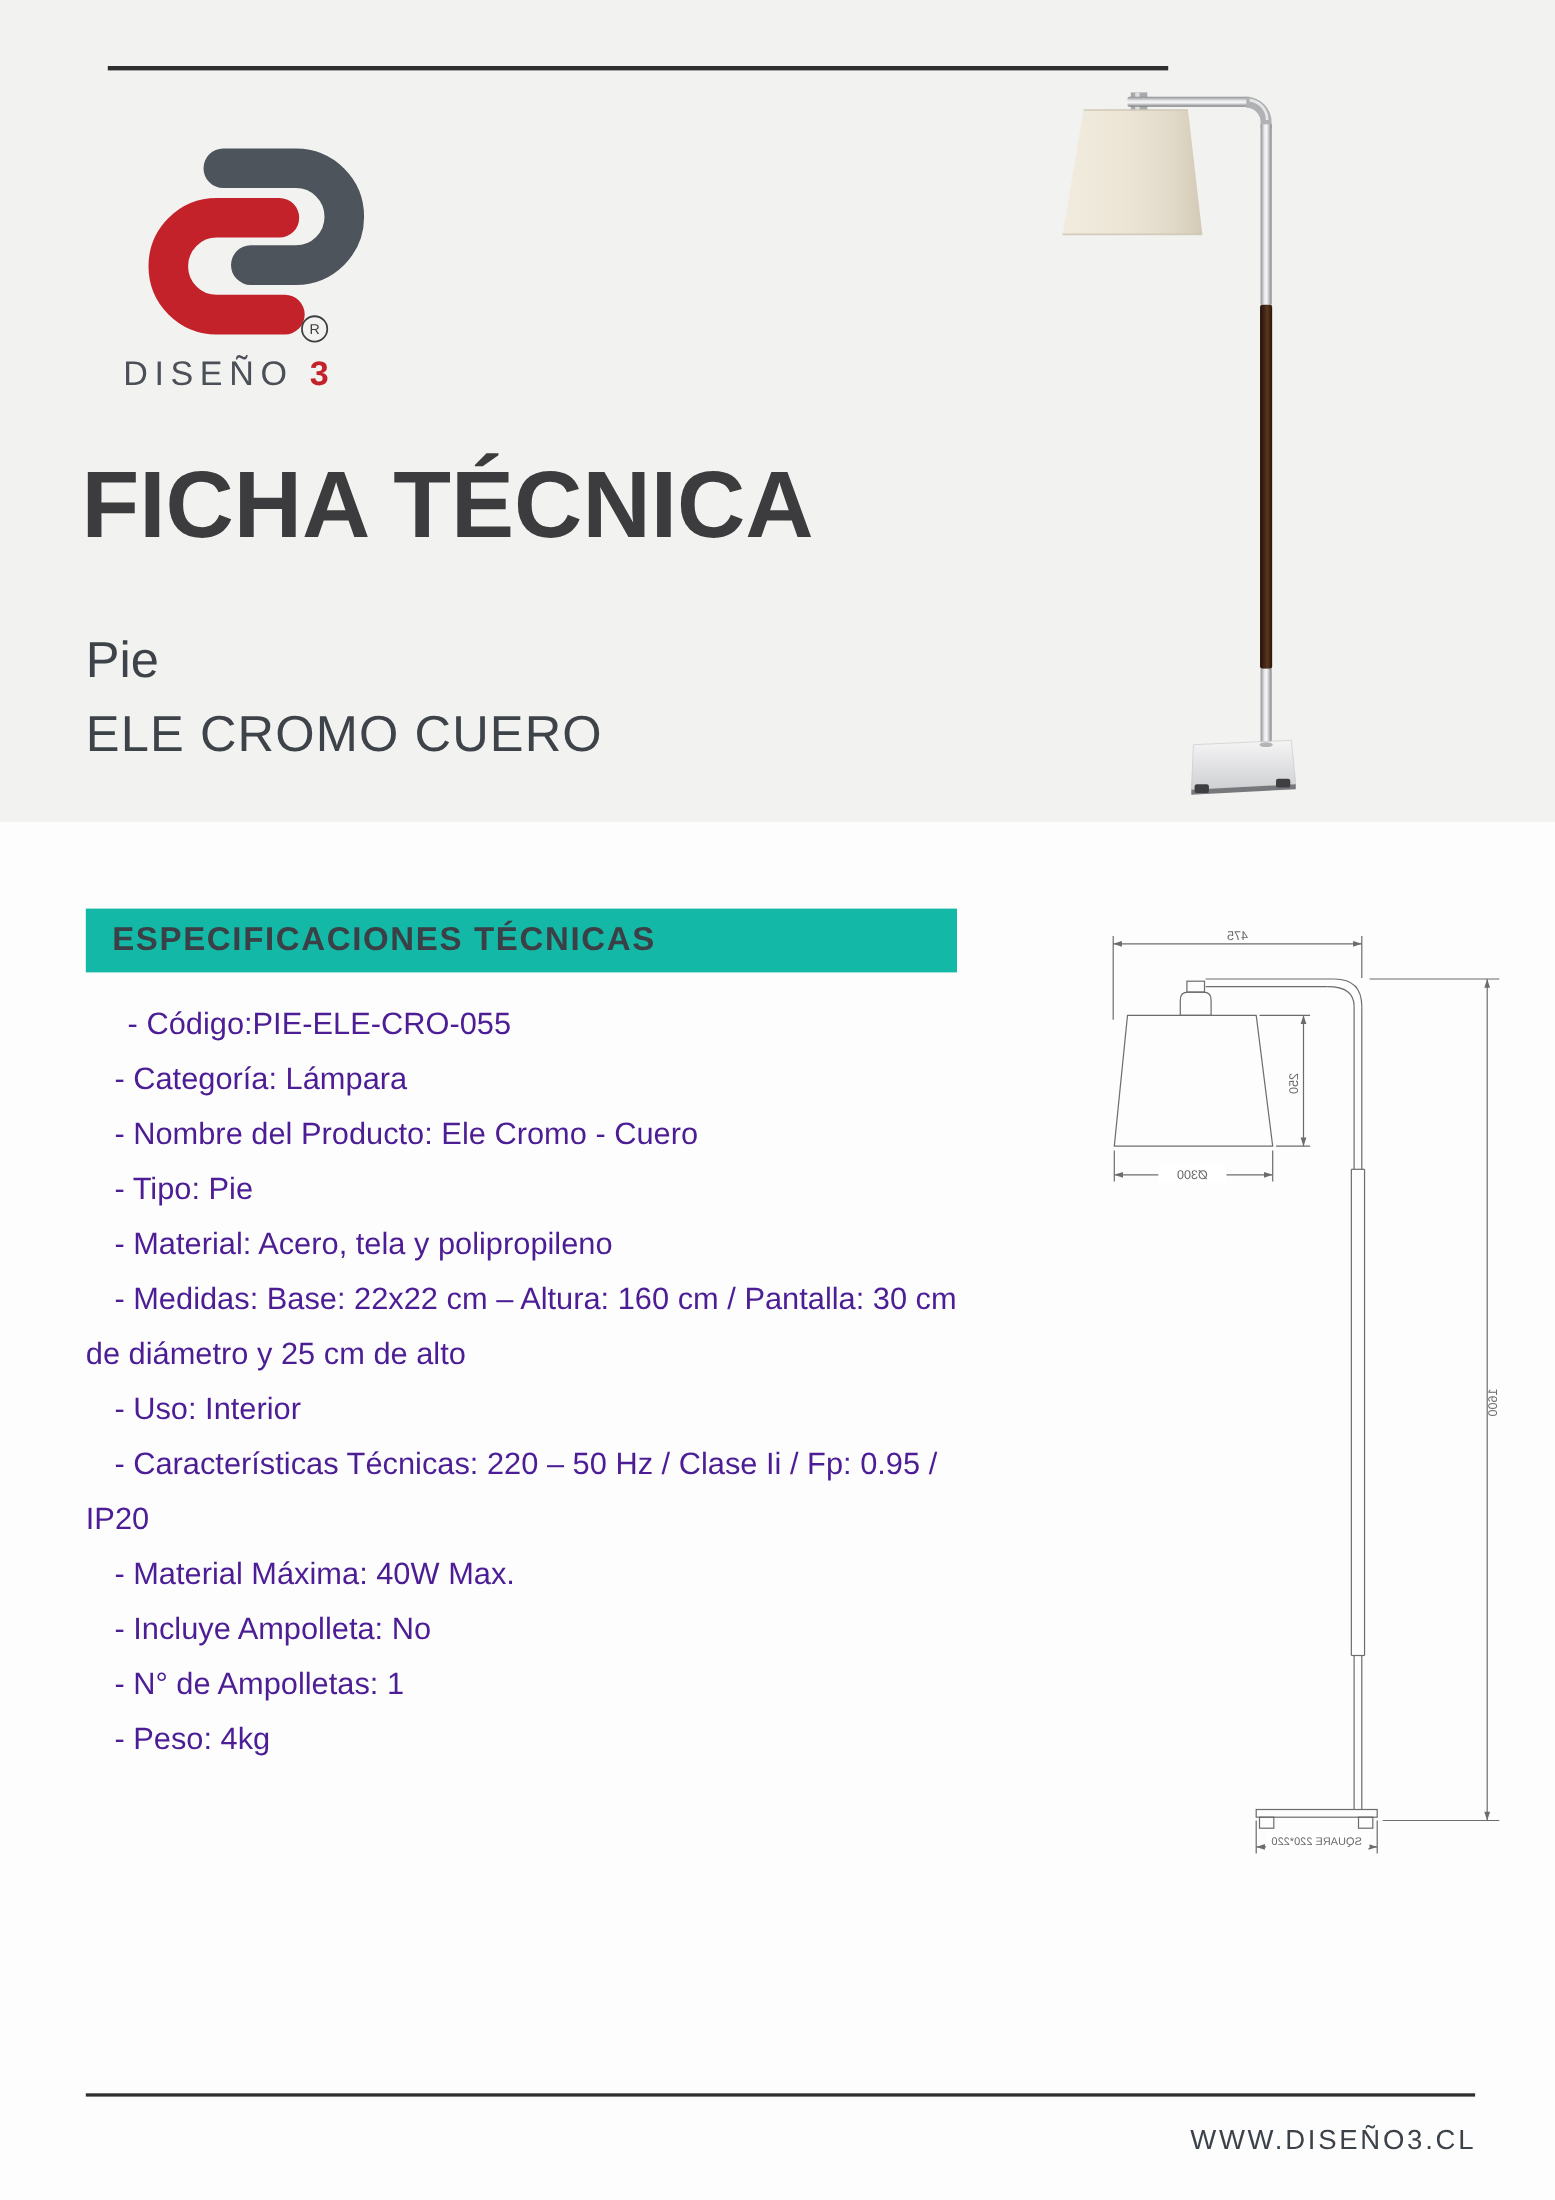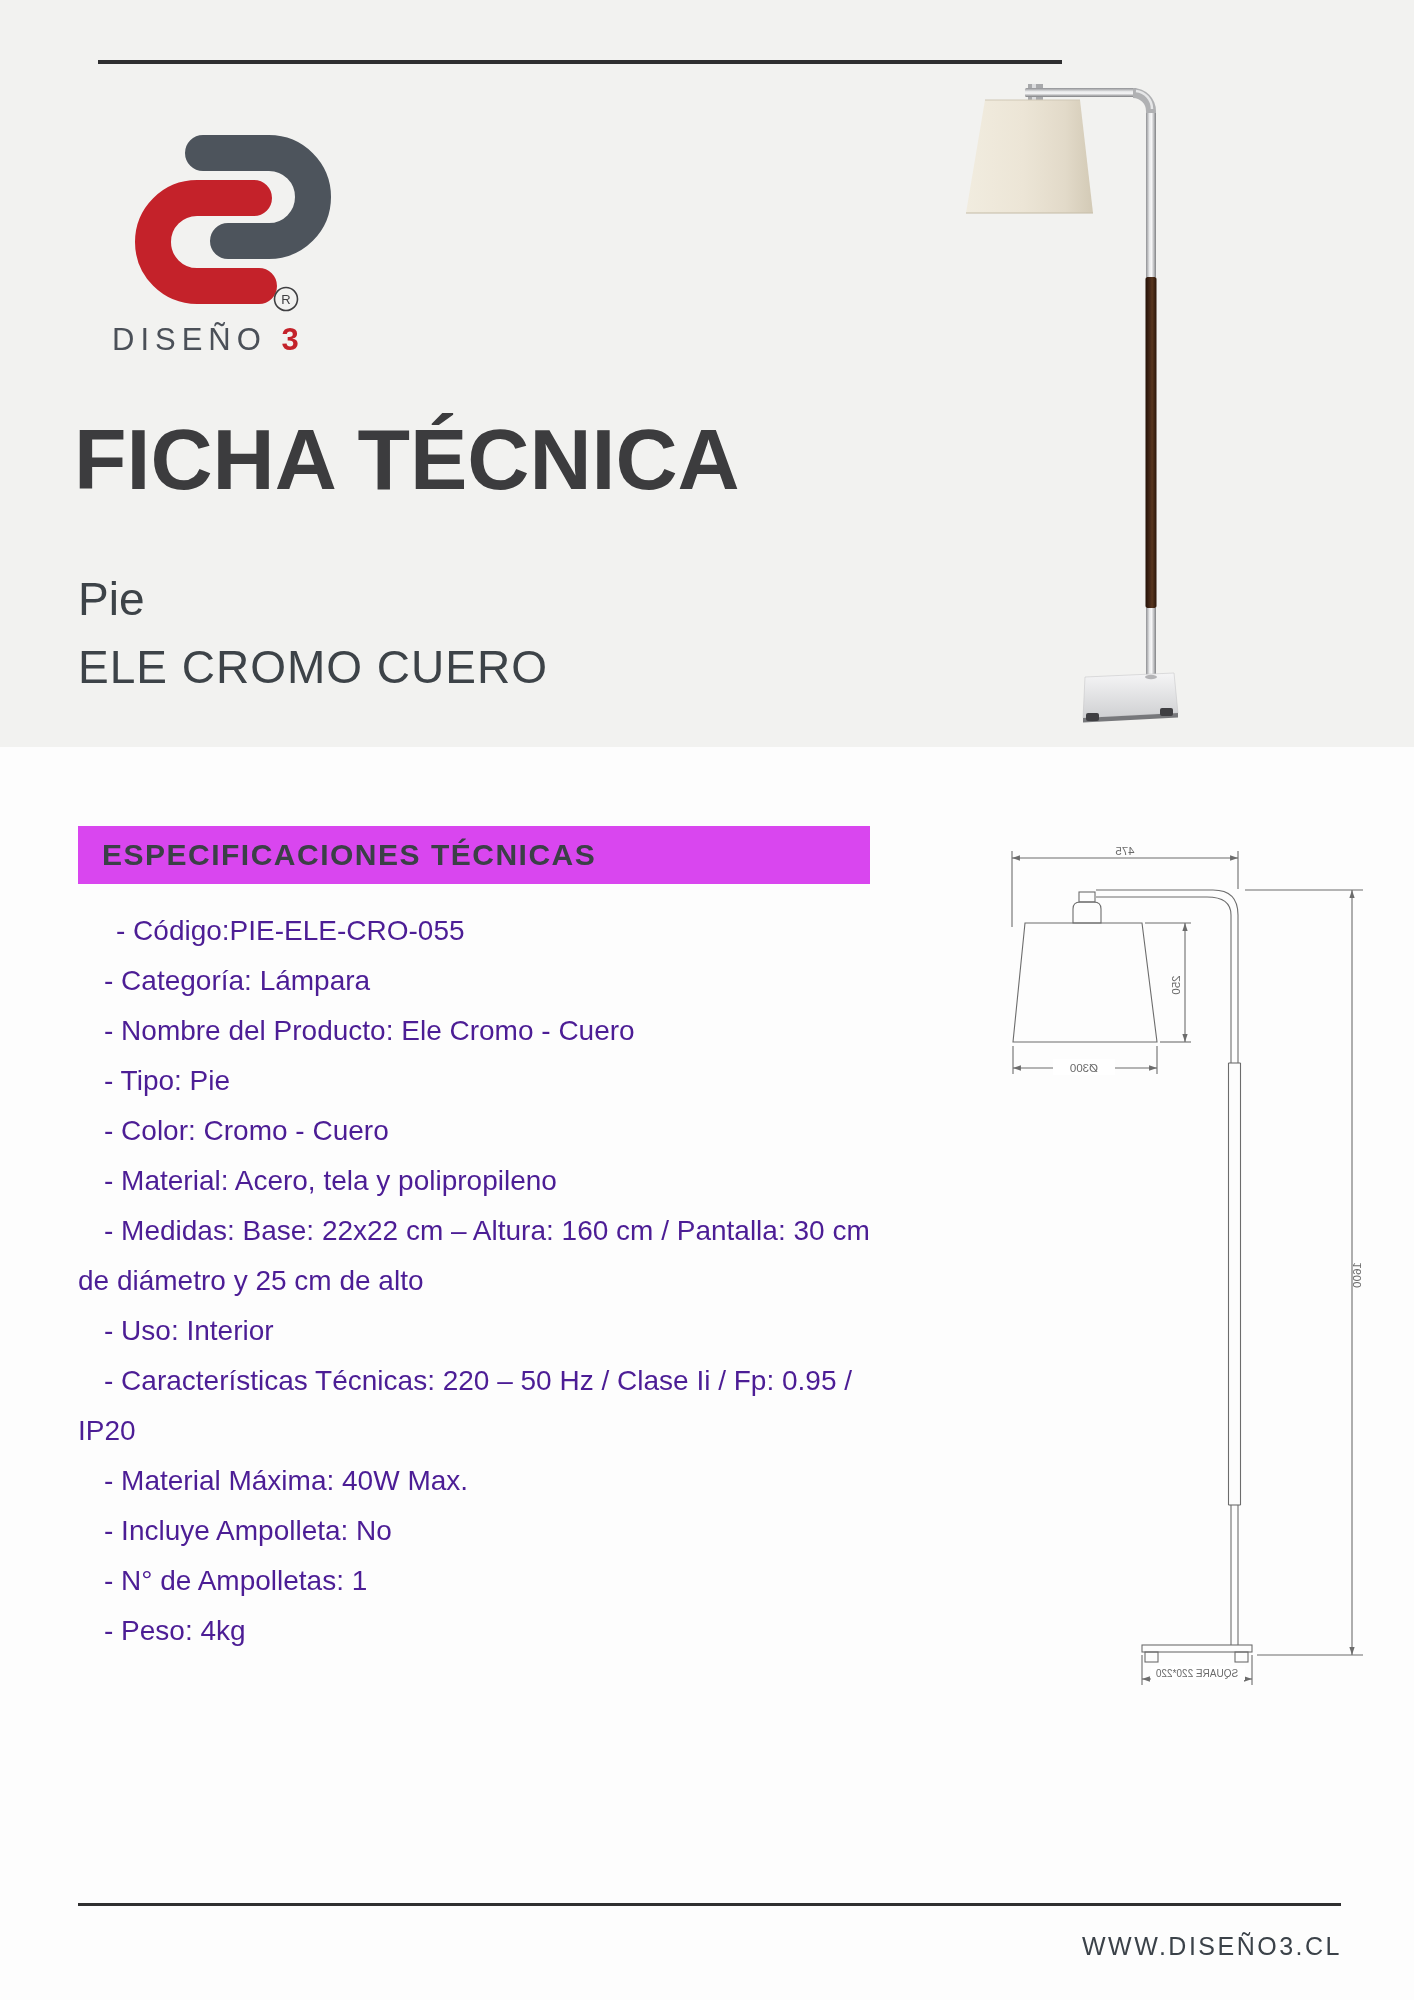--- a/index.html
+++ b/index.html
@@ -10,21 +10,21 @@
   .logo{position:absolute;left:128px;top:118px;}
   .brand{position:absolute;left:112px;top:322px;width:240px;text-align:left;
          font-size:31px;letter-spacing:6px;color:#4b5058;}
   .brand .num{color:#c4222a;font-weight:700;}
   .title{position:absolute;left:74px;top:416px;margin:0;font-size:86px;line-height:1;
          font-weight:700;color:#3c3c3e;letter-spacing:0px;}
   .sub{position:absolute;left:78px;color:#3d4348;font-weight:400;line-height:1.3;}
   .sub1{top:570px;font-size:46px;}
   .sub2{top:638px;font-size:46px;letter-spacing:1px;}
   .photo{position:absolute;left:800px;top:55px;}
-  .spec-heading{position:absolute;left:78px;top:826px;width:792px;height:58px;background:#d946ef;
+  .spec-heading{position:absolute;left:78px;top:826px;width:792px;height:58px;background:#14b8a6;
         display:flex;align-items:center;padding-left:24px;box-sizing:border-box;
         font-size:30px;font-weight:700;letter-spacing:1.5px;color:#3b4046;}
   .spec-list{position:absolute;left:78px;top:906px;width:910px;font-size:28px;line-height:50px;color:#4c1d95;}
   .spec-line{padding-left:26px;white-space:nowrap;}
   .spec-line.first{padding-left:38px;}
   .spec-line.cont{padding-left:0;}
   .drawing{position:absolute;left:995px;top:845px;}
   .footline{position:absolute;left:78px;top:1903px;width:1263px;height:3px;background:#2f2f30;}
   .website{position:absolute;right:72px;top:1932px;font-size:25px;letter-spacing:2.5px;color:#3b4249;}
 </style>
@@ -107,21 +107,20 @@
   <div class="spec-heading">
       <span>ESPECIFICACIONES TÉCNICAS</span>
     </div>
 
   <div class="spec-list">
 
   <div class="spec-line first">- Código:PIE-ELE-CRO-055</div>
       <div class="spec-line">- Categoría: Lámpara</div>
       <div class="spec-line">- Nombre del Producto: Ele Cromo - Cuero</div>
       <div class="spec-line">- Tipo: Pie</div>
-      <div class="spec-line">- Color: Cromo - Cuero</div>
       <div class="spec-line">- Material: Acero, tela y polipropileno</div>
       <div class="spec-line">- Medidas: Base: 22x22 cm – Altura: 160 cm / Pantalla: 30 cm</div>
       <div class="spec-line cont">de diámetro y 25 cm de alto</div>
       <div class="spec-line">- Uso: Interior</div>
       <div class="spec-line">- Características Técnicas: 220 – 50 Hz / Clase Ii / Fp: 0.95 /</div>
       <div class="spec-line cont">IP20</div>
       <div class="spec-line">- Material Máxima: 40W Max.</div>
       <div class="spec-line">- Incluye Ampolleta: No</div>
       <div class="spec-line">- N° de Ampolletas: 1</div>
       <div class="spec-line">- Peso: 4kg</div>

